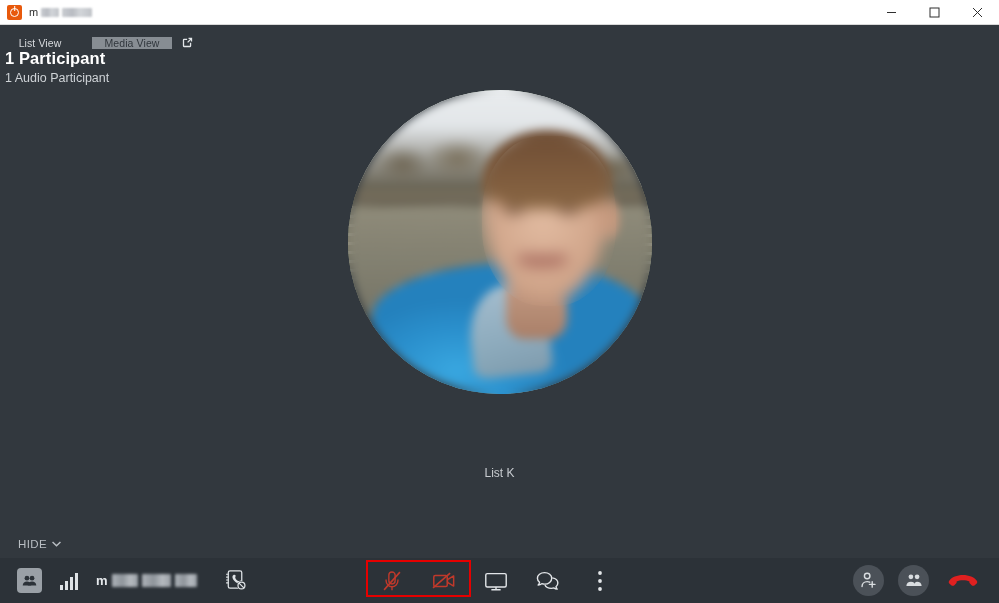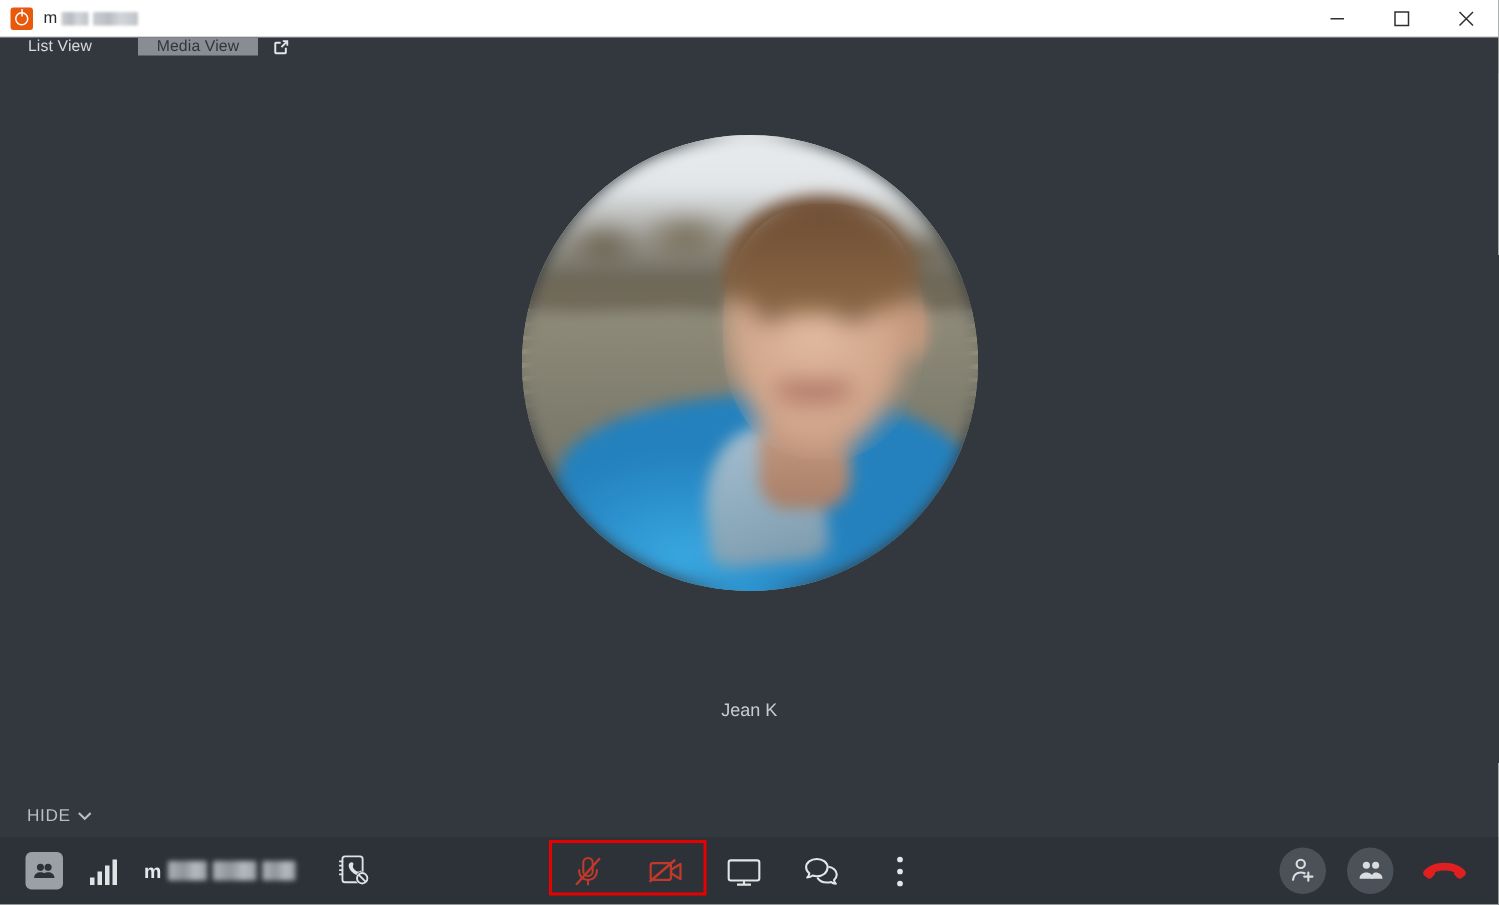--- a/index.html
+++ b/index.html
@@ -101,21 +101,21 @@
   .wc svg { display: block; }
 
   
   .tabbar {
     position: absolute;
     left: 0; top: 25px;
     width: 999px;
     height: 24px;
     background: #32383e;
     display: flex;
-    align-items: flex-start;
+    align-items: flex-end;
   }
   .tab {
     width: 80px;
     display: flex;
     align-items: center;
     justify-content: center;
     font-size: 10.5px;
     color: #d7dadd;
     letter-spacing: .1px;
   }
@@ -475,20 +475,24 @@
     <div class="tab">List View</div>
     <div class="tab active">Media View</div>
     <div class="popout-btn">
       <svg width="13" height="13" viewBox="0 0 14 14">
         <path d="M2 4.2 A1.2 1.2 0 0 1 3.2 3 H6.6 V4.4 H3.4 V10.6 H9.6 V7.4 H11 V10.8 A1.2 1.2 0 0 1 9.8 12 H3.2 A1.2 1.2 0 0 1 2 10.8 Z" fill="currentColor"></path>
         <path d="M8.1 2 H12 V5.9 H10.7 V4.25 L7.6 7.35 L6.65 6.4 L9.75 3.3 H8.1 Z" fill="currentColor"></path>
       </svg>
     </div>
   </div>
 
+  <div class="header">
+    <div class="h-title">1 Participant</div>
+    <div class="h-sub">1 Audio Participant</div>
+  </div>
 
   <div class="stage">
     <div class="avatar-wrap">
       <div class="avatar">
         <div class="ph-sky"></div>
         <div class="ph-trees"></div>
         <div class="ph-bank"></div>
         <div class="ph-water"></div>
         <div class="ph-jacket"></div>
         <div class="ph-collar"></div>
@@ -496,21 +500,21 @@
         <div class="ph-head"></div>
         <div class="ph-hair"></div>
         <div class="ph-ear"></div>
         <div class="ph-eye l"></div>
         <div class="ph-eye r"></div>
         <div class="ph-mouth"></div>
         <div class="ph-blur"></div>
         <div class="ph-face-blur"></div>
       </div>
     </div>
-    <div class="participant-name">Jean K</div>
+    <div class="participant-name">List K</div>
   </div>
 
   <div class="hide-row">
     <span>HIDE</span>
     <span>
       <svg width="9" height="6" viewBox="0 0 10 6">
           <path d="M0.6 0.8 L5 5 L9.4 0.8" stroke="currentColor" stroke-width="1.6" fill="none"></path>
         </svg>
     </span>
   </div>

